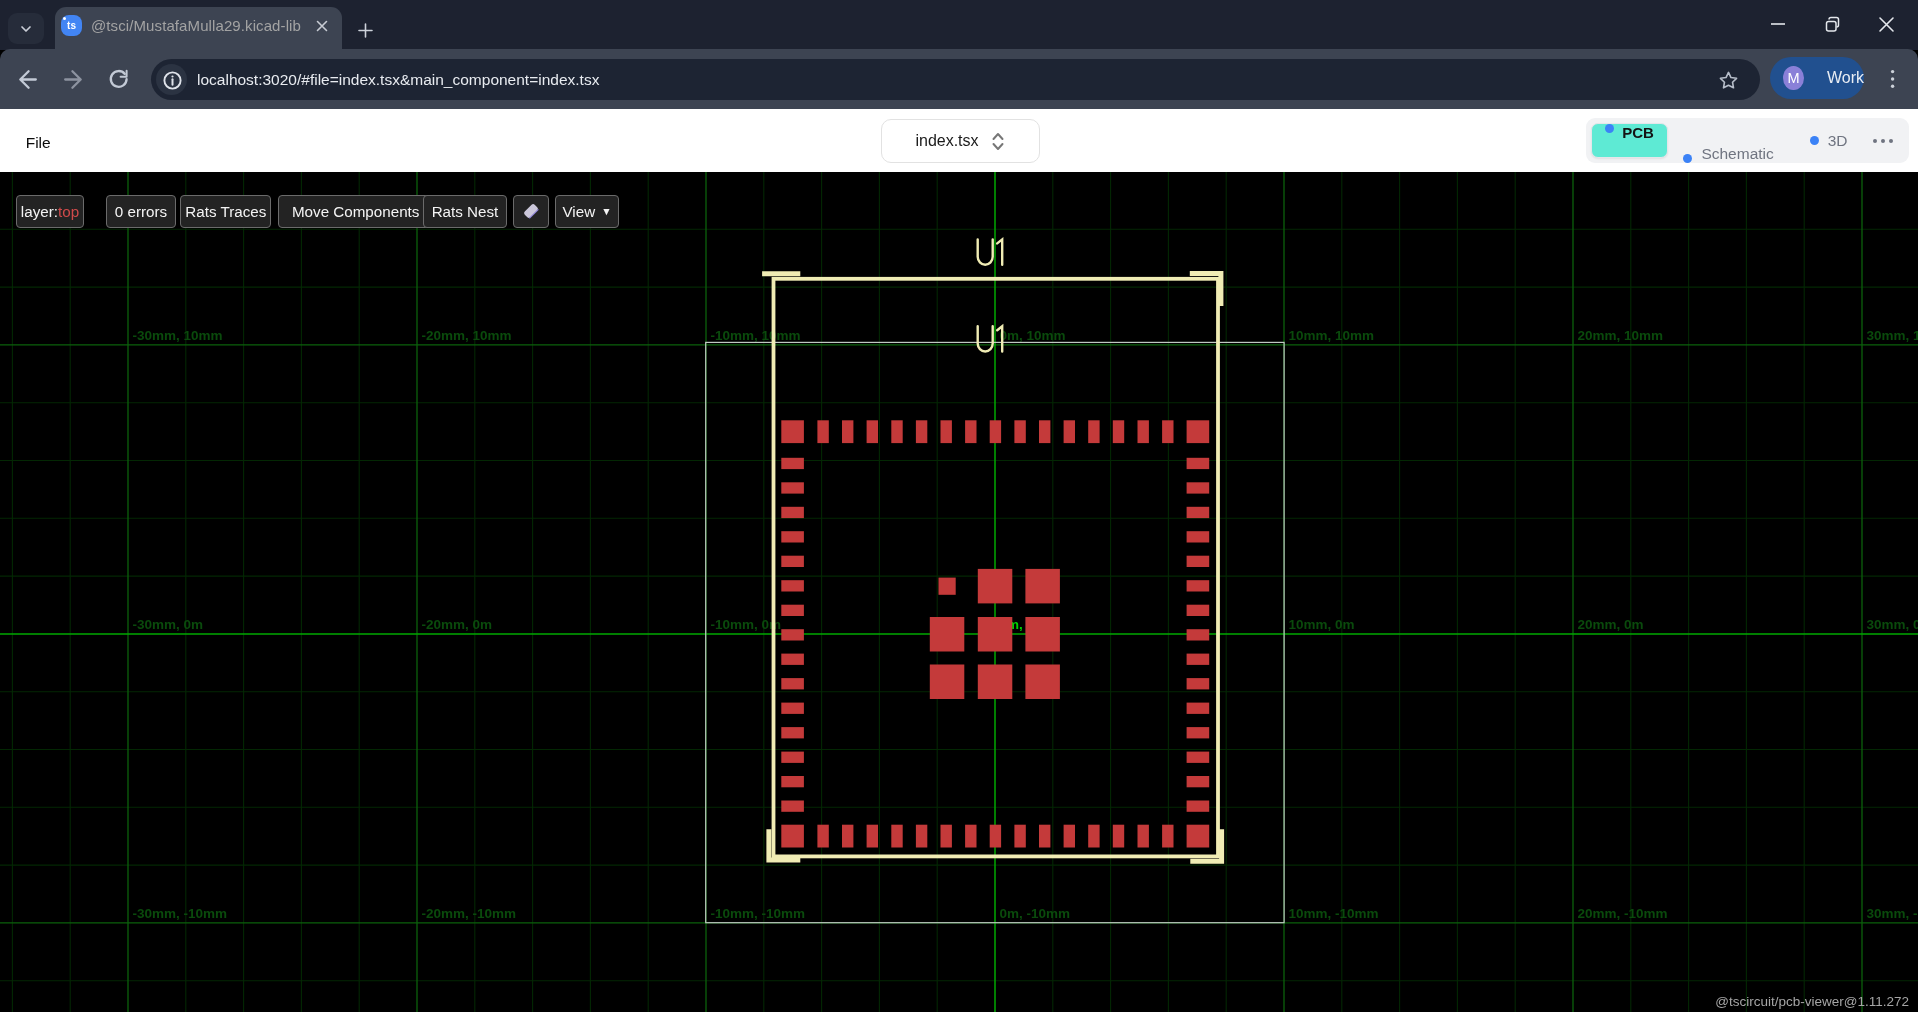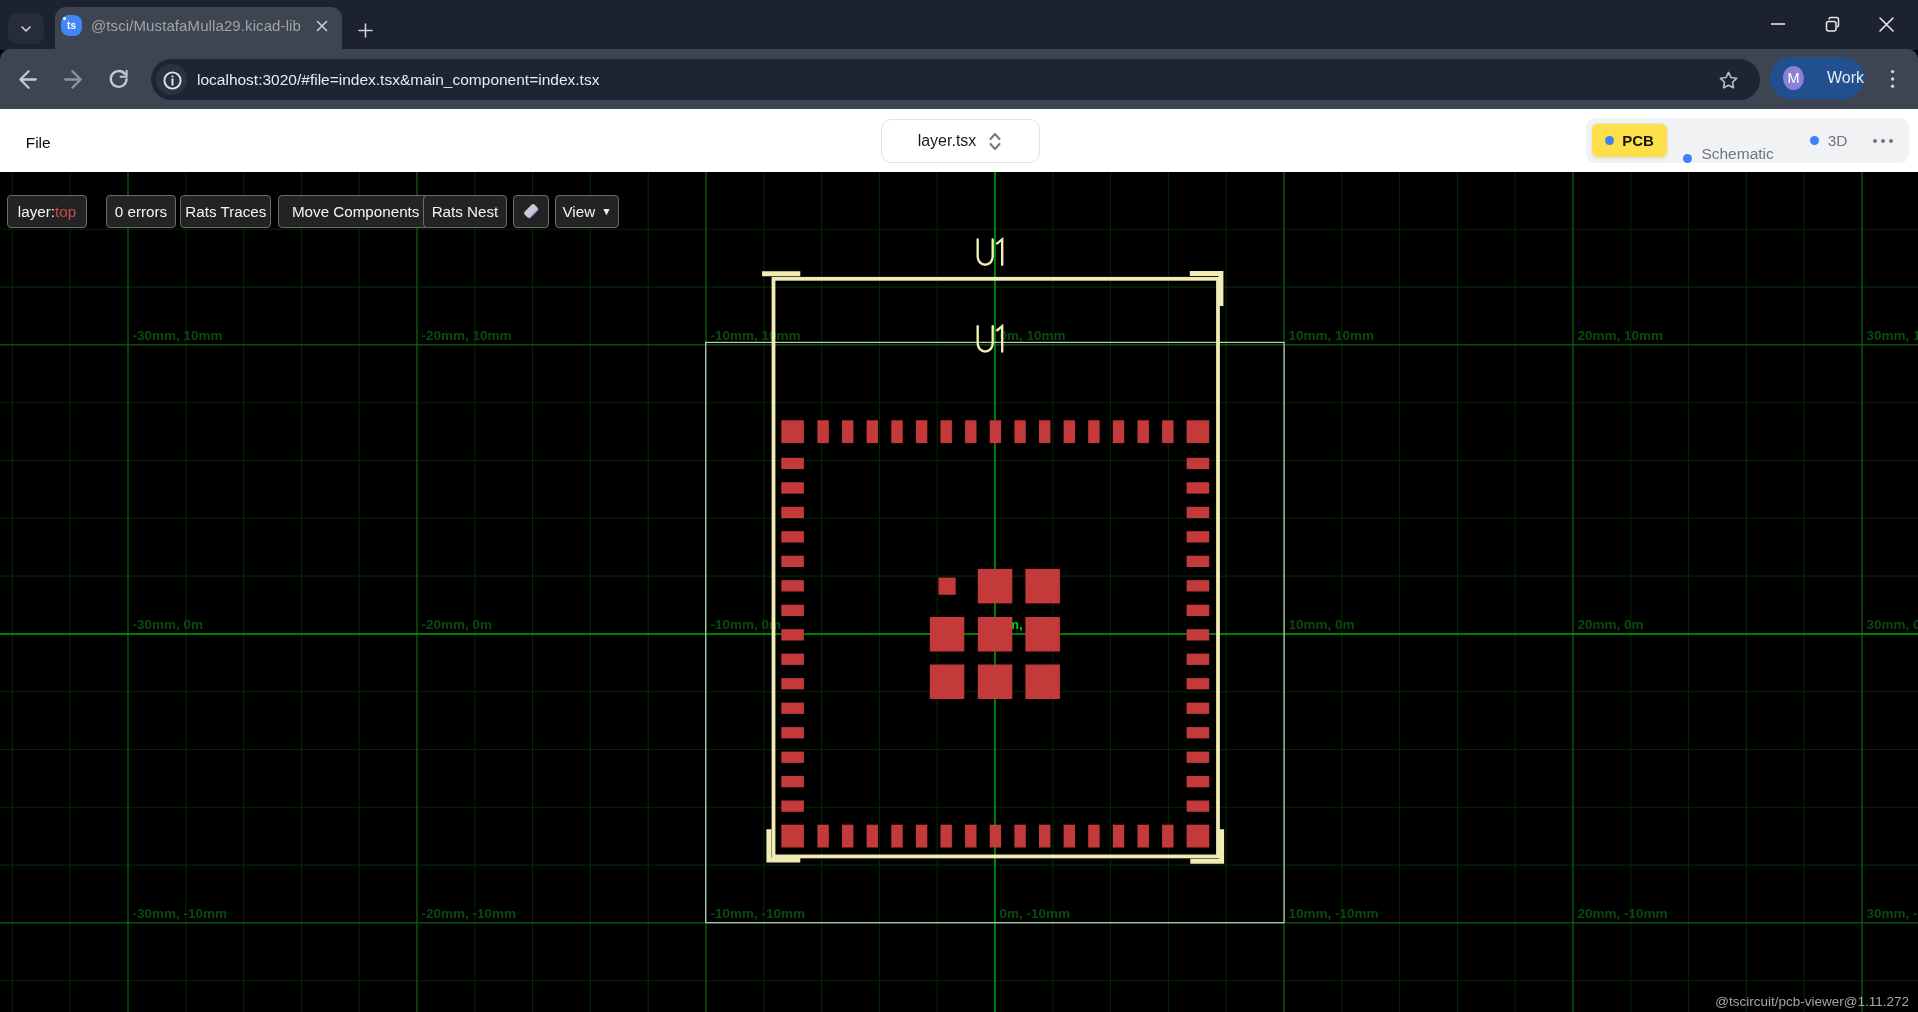--- a/index.html
+++ b/index.html
@@ -18,21 +18,21 @@
 #infocirc{position:absolute;left:155.5px;top:64px;width:31px;height:31px;border-radius:50%;background:#2b3342}
 #urltext{position:absolute;left:197px;top:71px;color:#e8ebf0;font-size:15.5px}
 #profile{position:absolute;left:1770px;top:57px;width:94px;height:42px;border-radius:21px;background:#21508f;display:flex;align-items:center}
 #avatar{width:24.5px;height:24.5px;border-radius:50%;background:#8a80d8;margin-left:13px;display:flex;align-items:center;justify-content:center;color:#fff;font-size:14.5px}
 #profname{color:#e9edf3;font-size:16px;margin-left:23px}
 
 #appheader{position:absolute;left:0;top:108.5px;width:1918px;height:63.5px;background:#fff}
 #filebtn{position:absolute;left:25.7px;top:134px;font-size:15.5px;color:#0c0c0c}
 #fsel{position:absolute;left:881px;top:119px;width:159px;height:44px;border:1.5px solid #e2e2e2;border-radius:10px;background:#fff;display:flex;align-items:center;justify-content:center;font-size:16px;color:#1a1a1a}
 #seg{position:absolute;left:1586px;top:118px;width:323px;height:45px;background:#f1f2f4;border-radius:9px;display:flex;align-items:center}
-#pcbpill{position:absolute;left:5px;top:5px;width:77px;height:35px;background:#fde047;border:1px solid #e4e6ea;border-radius:7px;box-shadow:0 1px 2px rgba(0,0,0,.08);display:flex;align-items:center;justify-content:center}
+#pcbpill{position:absolute;left:5px;top:5px;width:77px;height:35px;background:#5eead4;border:1px solid #e4e6ea;border-radius:7px;box-shadow:0 1px 2px rgba(0,0,0,.08);display:flex;justify-content:center}
 .dot{width:9px;height:9px;border-radius:50%;background:#3b82f6;display:inline-block;margin-right:9px}
 .segtxt{font-size:15.5px;color:#6f7480}
 
 .tbtn{position:absolute;top:194.5px;height:33.5px;background:#232323;border:1.5px solid #6b6b6b;border-radius:4px;color:#f4f4f4;font-size:15.2px;display:flex;align-items:center;justify-content:center;white-space:nowrap}
 #version{position:absolute;right:9px;top:994px;color:#a5a5a5;font-size:13.5px}
 </style></head><body>
 <div id="root">
 <svg class="abs" style="left:0;top:0" width="1918" height="1012" viewBox="0 0 1918 1012">
 <rect x="0" y="110" width="1918" height="902" fill="#000"></rect>
 <path d="M12.4 172V1012M70.2 172V1012M185.8 172V1012M243.6 172V1012M301.4 172V1012M359.2 172V1012M474.8 172V1012M532.6 172V1012M590.4 172V1012M648.2 172V1012M763.8 172V1012M821.6 172V1012M879.4 172V1012M937.2 172V1012M1052.8 172V1012M1110.6 172V1012M1168.4 172V1012M1226.2 172V1012M1341.8 172V1012M1399.6 172V1012M1457.4 172V1012M1515.2 172V1012M1630.8 172V1012M1688.6 172V1012M1746.4 172V1012M1804.2 172V1012M0 171.5H1918M0 229.3H1918M0 287.1H1918M0 402.7H1918M0 460.5H1918M0 518.3H1918M0 576.1H1918M0 691.7H1918M0 749.5H1918M0 807.3H1918M0 865.1H1918M0 980.7H1918" stroke="#032703" stroke-width="1.1" fill="none"></path>
@@ -204,21 +204,21 @@
 <svg class="abs" style="left:1888px;top:69px" width="10" height="20" viewBox="0 0 10 20">
       <g fill="#ccd1d9">
         <circle cx="4.6" cy="2.6" r="1.7"></circle>
         <circle cx="4.6" cy="10" r="1.7"></circle>
         <circle cx="4.6" cy="17.2" r="1.7"></circle>
       </g>
     </svg>
 <div id="appheader"></div>
     <div id="filebtn">File</div>
 <div id="fsel">
-      <span>layer.tsx</span>
+      <span>index.tsx</span>
       <svg style="margin-left:11px" width="16" height="21" viewBox="0 0 16 21">
         <path d="M3.5 8l4.5-5 4.5 5M3.5 13l4.5 5 4.5-5" stroke="#777" stroke-width="2" fill="none" stroke-linecap="round" stroke-linejoin="round"></path>
       </svg>
     </div>
 <div id="seg">
       <div id="pcbpill">
         <span class="dot" style="margin-right:8px"></span>
         <span style="font-size:15px;font-weight:600;color:#141414">PCB</span>
       </div>
       <div style="position:absolute;left:97.4px;top:0;height:100%;display:flex;align-items:flex-end">
@@ -230,21 +230,21 @@
         <span class="segtxt">3D</span>
       </div>
       <svg style="position:absolute;left:285.5px;top:19.5px" width="22" height="6" viewBox="0 0 22 6">
         <g fill="#6f7480">
           <circle cx="3" cy="3" r="2"></circle>
           <circle cx="11" cy="3" r="2"></circle>
           <circle cx="19" cy="3" r="2"></circle>
         </g>
       </svg>
     </div>
-<div class="tbtn" style="left:7px;width:80px">layer: <span style="color:#cf4a4a;margin-left:0">top</span></div>
+<div class="tbtn" style="left:16px;width:68px">layer: <span style="color:#cf4a4a;margin-left:0">top</span></div>
 <div class="tbtn" style="left:106.4px;width:69.2px">0 errors</div>
 <div class="tbtn" style="left:180.4px;width:90.9px">Rats Traces</div>
 <div class="tbtn" style="left:278.2px;width:155px">Move Components</div>
 <div class="tbtn" style="left:423.0px;width:84.0px">Rats Nest</div>
 <div class="tbtn" style="left:513.0px;width:36.0px">
       <svg width="18" height="18" viewBox="0 0 18 18">
         <g transform="rotate(-45 9 9)">
           <rect x="2" y="5" width="14" height="8" rx="2.2" fill="#cbc7da"></rect>
           <path d="M2.6 13.1h12.8" stroke="#8d82d8" stroke-width="1.1"></path>
         </g>

